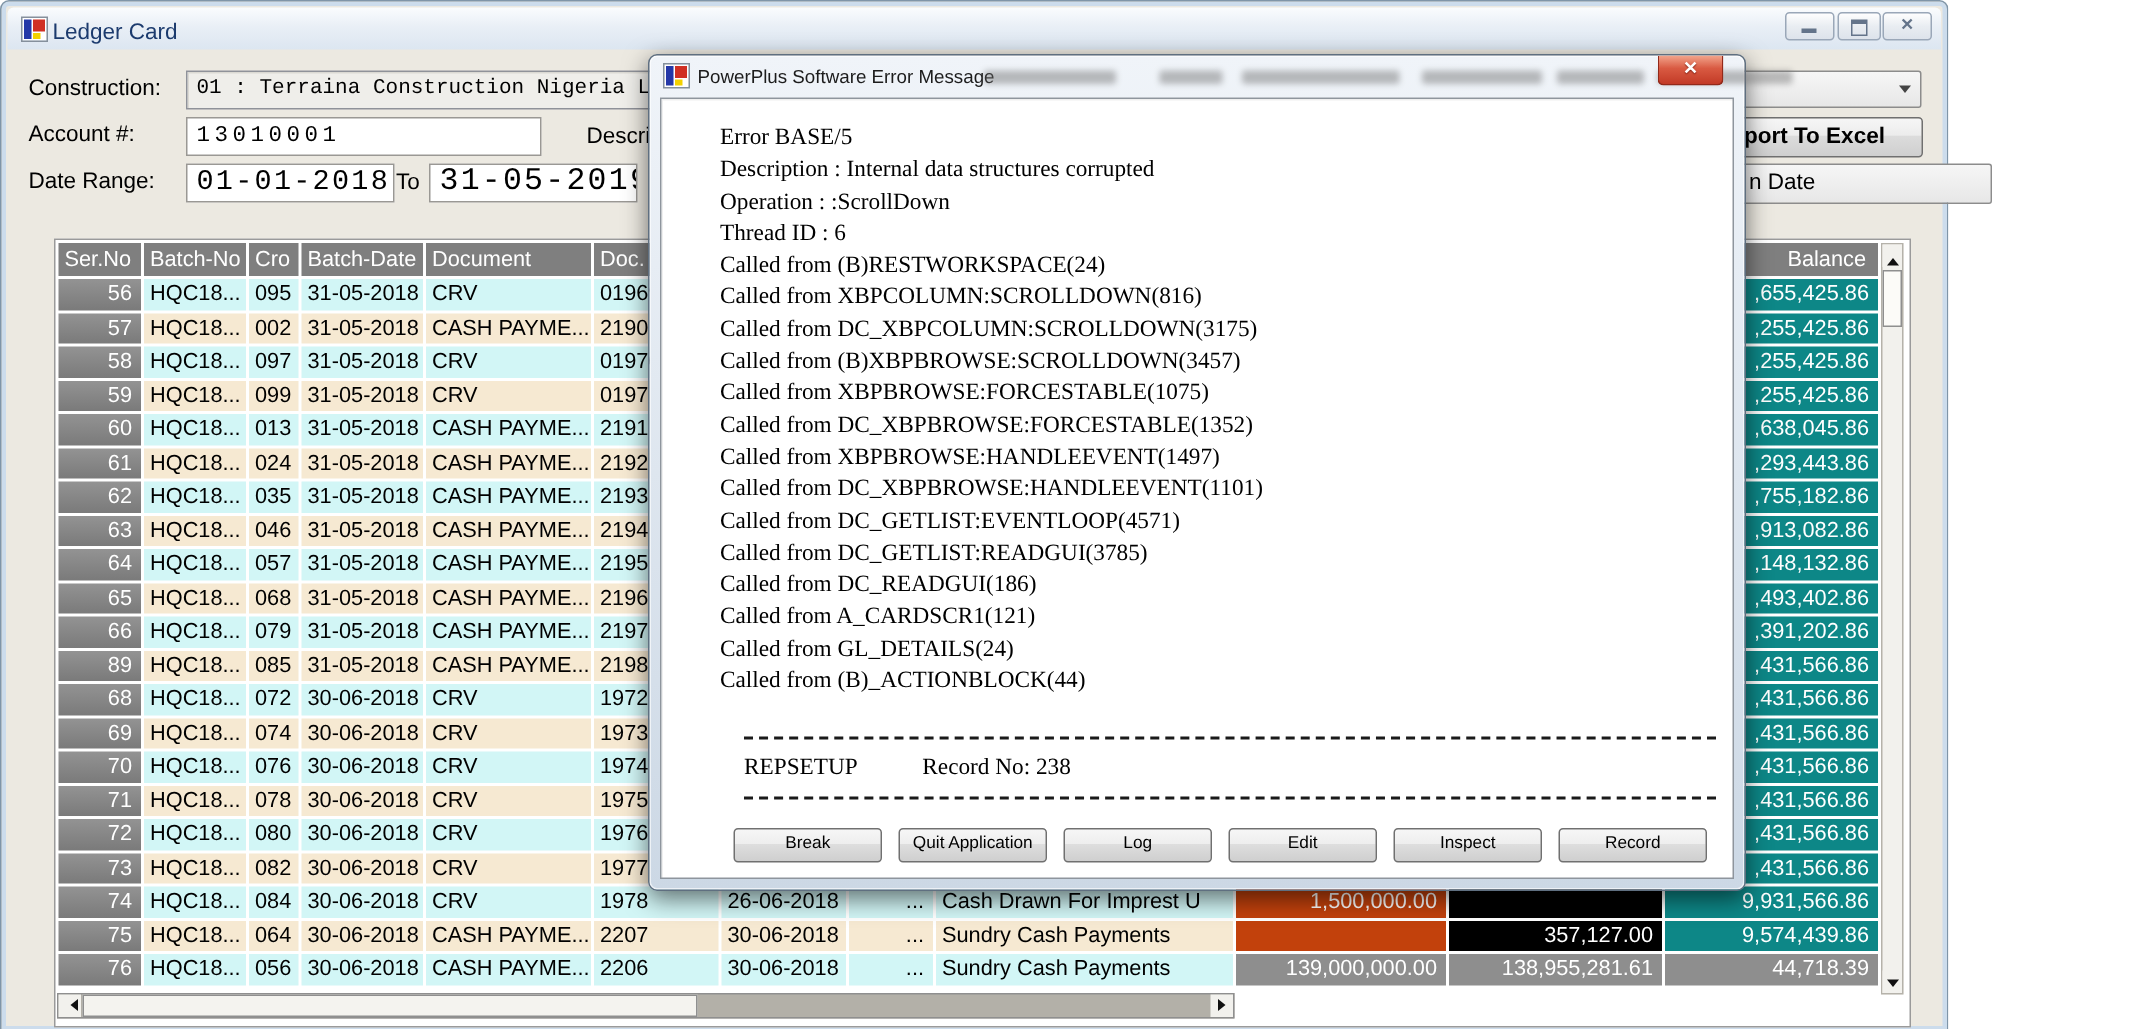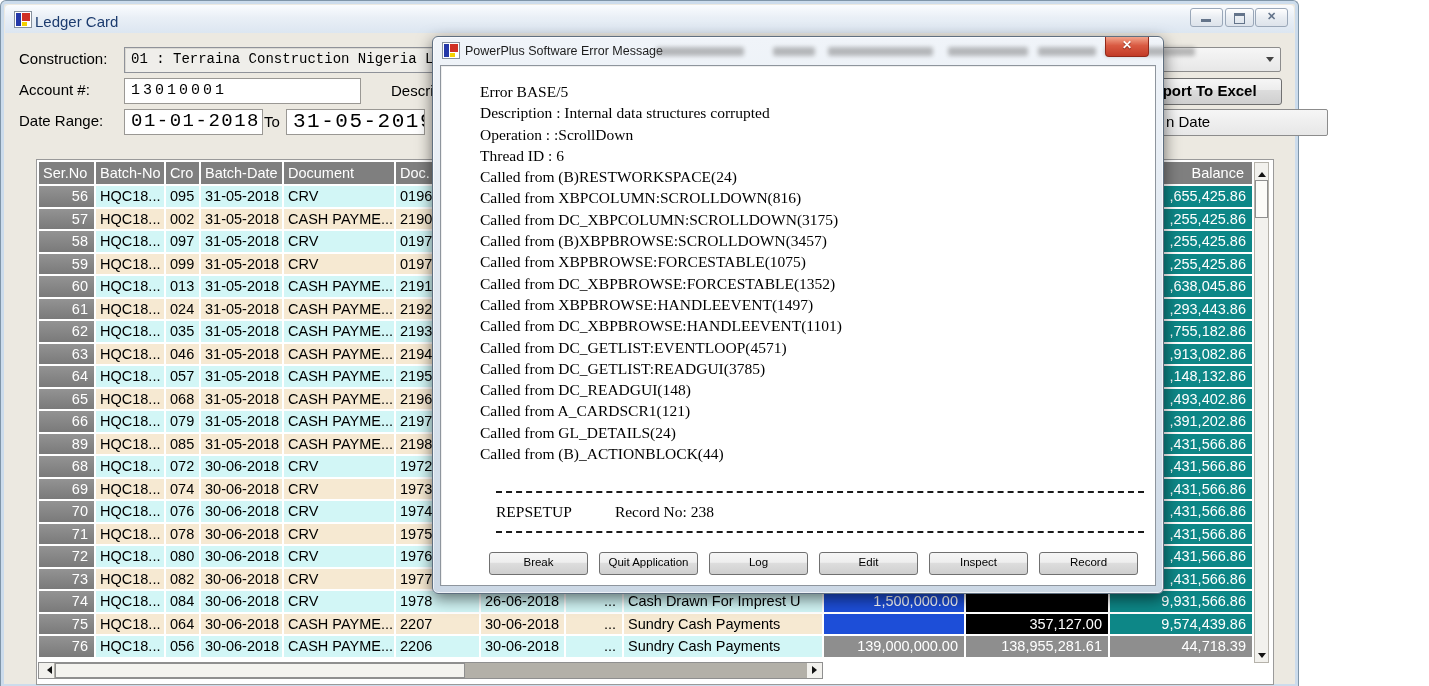--- a/index.html
+++ b/index.html
@@ -46,21 +46,21 @@
   .row{display:flex;margin-bottom:2px}
   .cell{height:20.5px;line-height:20.5px;margin-right:2px;font-size:14.5px;padding-left:4px;
         box-sizing:border-box;overflow:hidden;white-space:nowrap;cursor:default}
   .w-ser{width:55px}.w-batch{width:68px}.w-cro{width:33px}.w-bdate{width:81px}.w-doc{width:110px}
   .w-docno{width:83px}.w-ddate{width:83px}.w-dots{width:56px}.w-narr{width:198px}
   .w-debit{width:140px}.w-credit{width:142px}.w-bal{width:142px}
   .c-ser{background:linear-gradient(#939393,#7a7a7a);color:#fff;text-align:right;padding-right:6px;padding-left:0}
   .even{background:#d2f6f6}
   .odd{background:#f6e9d2}
   .c-dots{text-align:right;padding-right:6px}
-  .c-debit{background:#1d4ed8;color:#fff;text-align:right;padding-right:6px}
+  .c-debit{background:#c2410c;color:#fff;text-align:right;padding-right:6px}
   .c-credit{background:#000000;color:#fff;text-align:right;padding-right:6px}
   .c-bal{background:#0d8787;color:#fff;text-align:right;padding-right:6px}
   .sel{background:#8e8e8e !important}
   .h-right{text-align:right;padding-right:8px}
   
   .vsb{position:absolute;left:1253px;top:161px;width:15px;height:501px;background:#f2f1ed;border:1px solid #b5b2aa;box-sizing:border-box}
   .sbtn{position:absolute;left:0;width:13px;height:15px;background:#f2f1ed;text-align:center;cursor:pointer}
   .tri-up{position:absolute;left:3px;top:5px;width:0;height:0;border:4px solid transparent;border-bottom:5px solid #111}
   .tri-dn{position:absolute;left:3px;top:6px;width:0;height:0;border:4px solid transparent;border-top:5px solid #111}
   .vthumb{position:absolute;left:0px;top:17px;width:13px;height:38px;background:#fcfbf8;border:1px solid #8f8f8f;box-sizing:border-box;cursor:pointer}
@@ -498,21 +498,21 @@
           <div>Called from (B)RESTWORKSPACE(24)</div>
           <div>Called from XBPCOLUMN:SCROLLDOWN(816)</div>
           <div>Called from DC_XBPCOLUMN:SCROLLDOWN(3175)</div>
           <div>Called from (B)XBPBROWSE:SCROLLDOWN(3457)</div>
           <div>Called from XBPBROWSE:FORCESTABLE(1075)</div>
           <div>Called from DC_XBPBROWSE:FORCESTABLE(1352)</div>
           <div>Called from XBPBROWSE:HANDLEEVENT(1497)</div>
           <div>Called from DC_XBPBROWSE:HANDLEEVENT(1101)</div>
           <div>Called from DC_GETLIST:EVENTLOOP(4571)</div>
           <div>Called from DC_GETLIST:READGUI(3785)</div>
-          <div>Called from DC_READGUI(148)</div>
+          <div>Called from DC_READGUI(186)</div>
           <div>Called from A_CARDSCR1(121)</div>
           <div>Called from GL_DETAILS(24)</div>
           <div>Called from (B)_ACTIONBLOCK(44)</div>
         </div>
       <div class="dsep dsep1"></div>
       <div class="dfooter">
         <span class="fl">REPSETUP</span>
         <span>Record No: 238</span>
       </div>
       <div class="dsep dsep2"></div>

